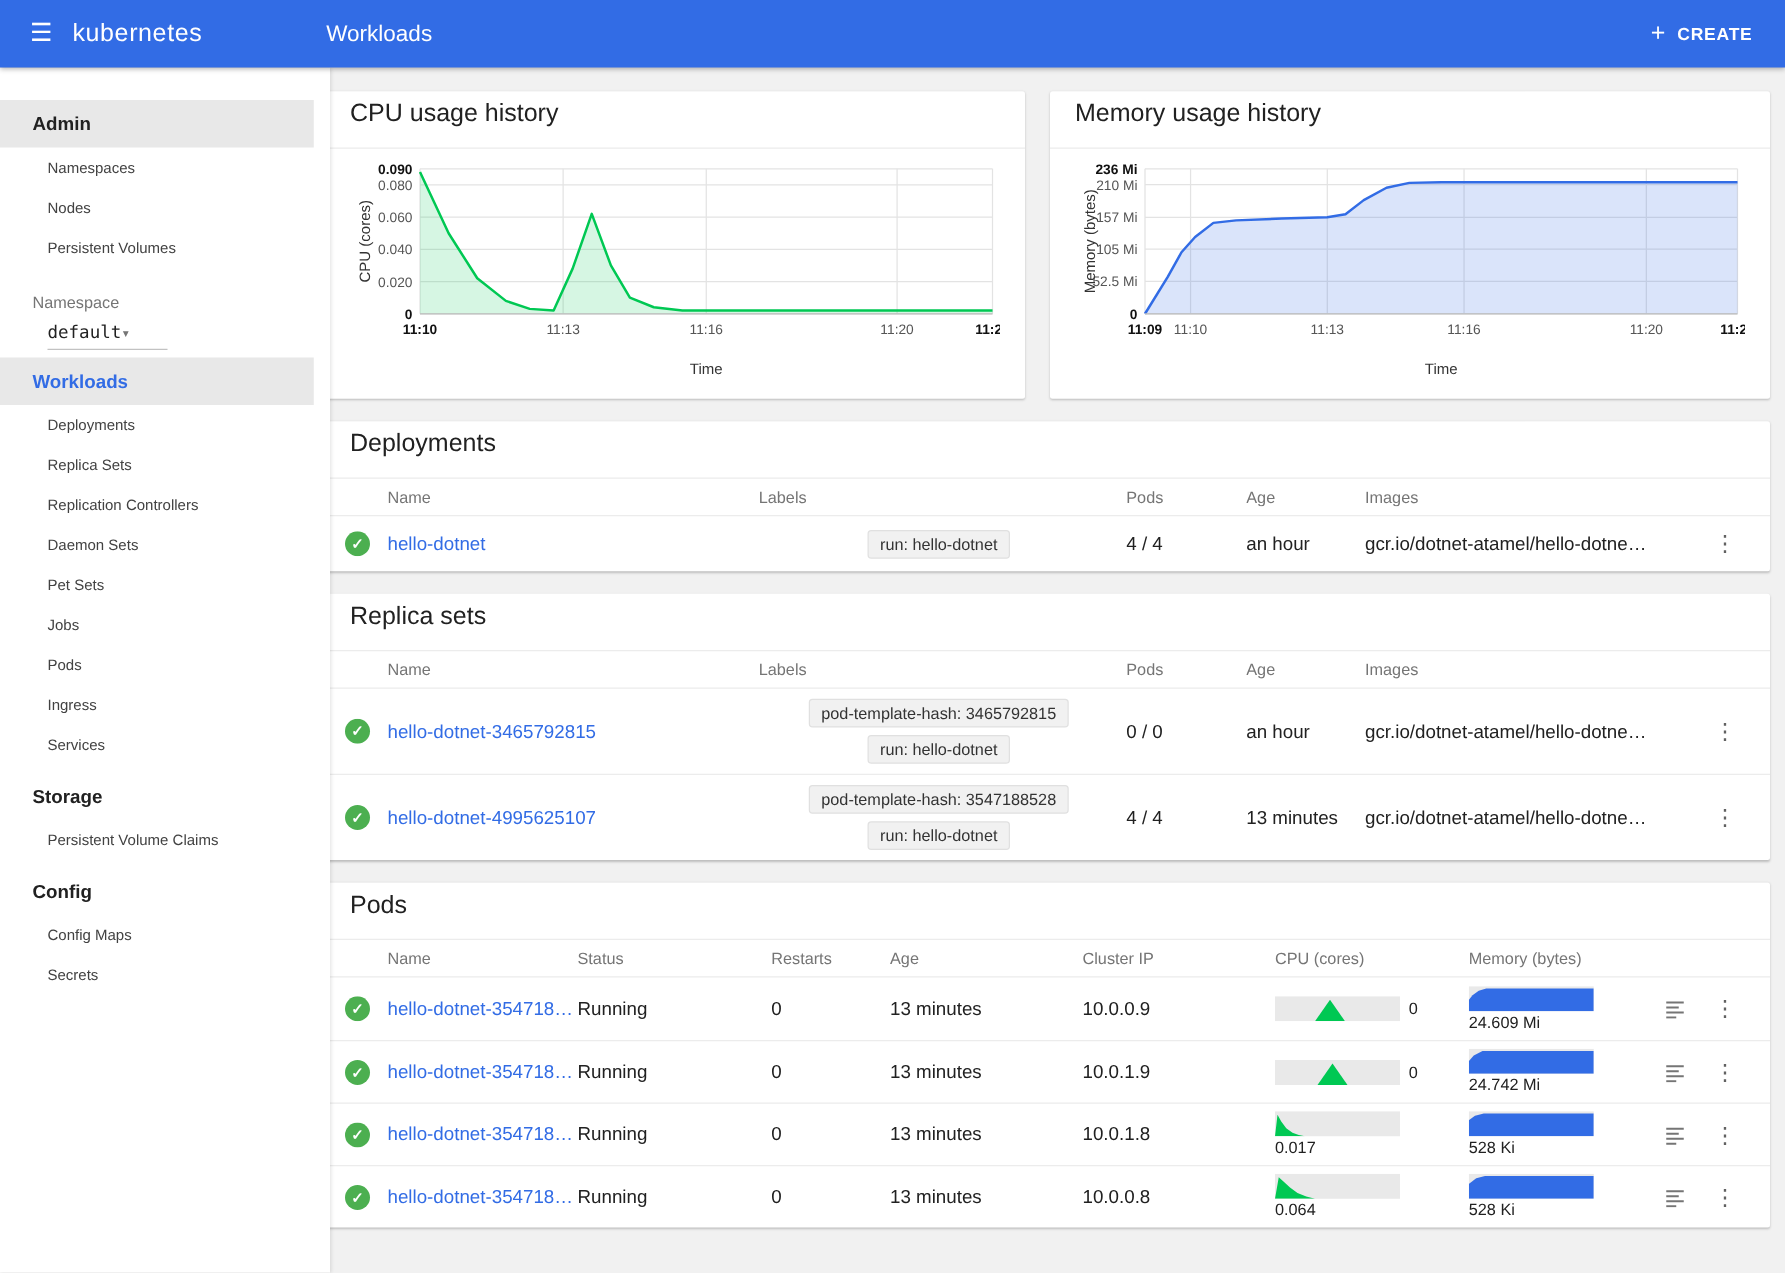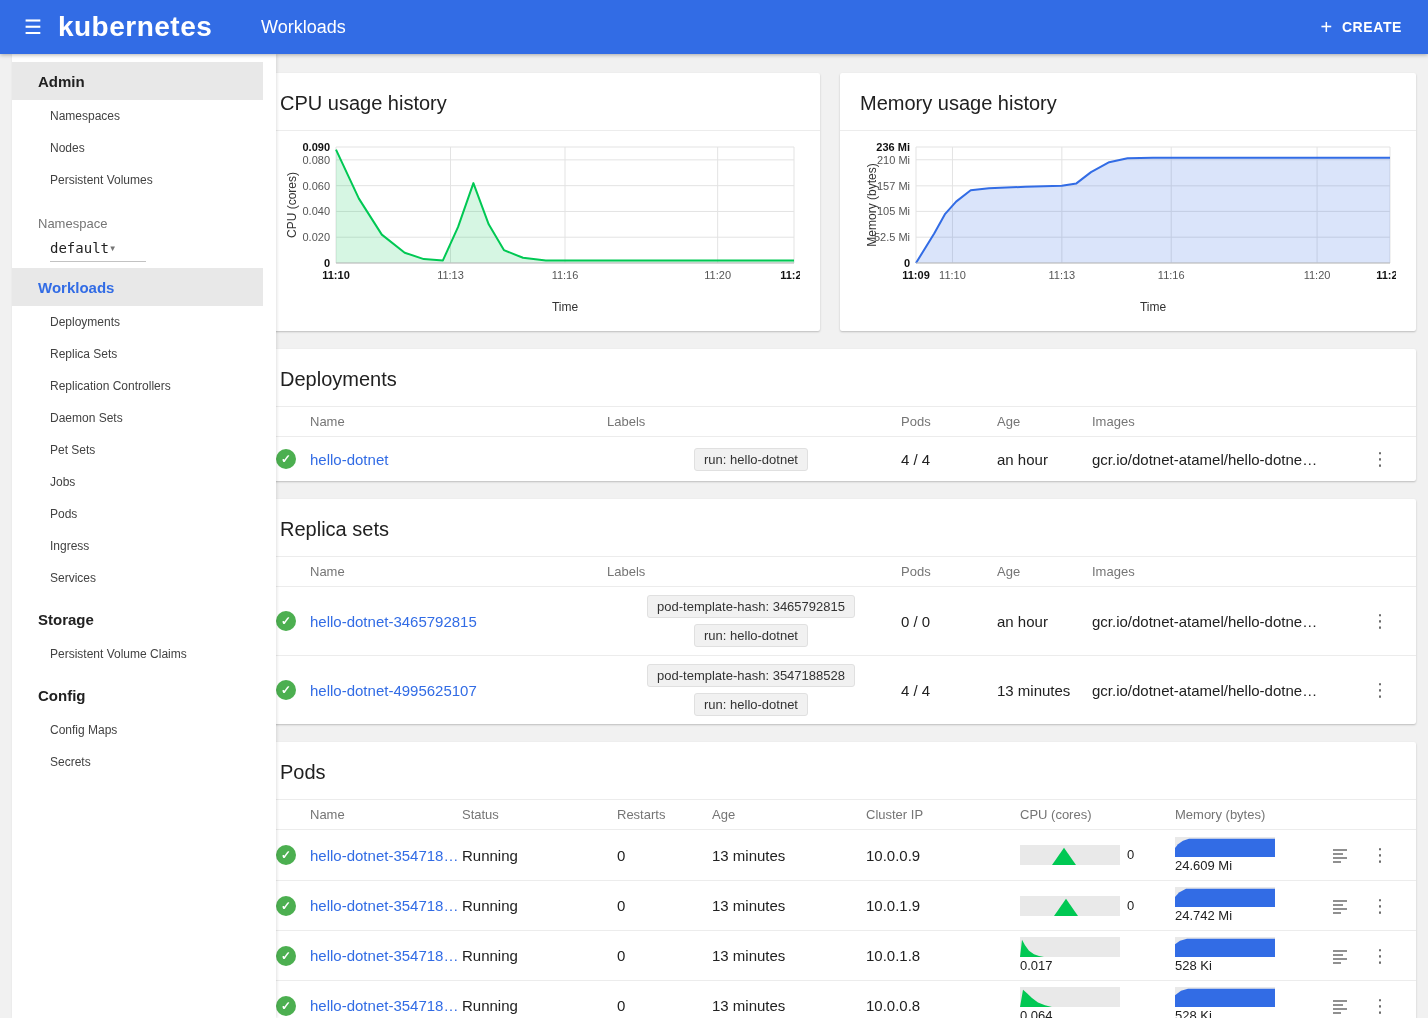--- a/index.html
+++ b/index.html
@@ -3,39 +3,39 @@
 <meta charset="utf-8">
 <style>
   *{box-sizing:border-box;margin:0;padding:0}
   html,body{width:1428px;height:1018px;font-family:"Liberation Sans",sans-serif;background:#f1f1f1;overflow:hidden;color:#212121}
   a{cursor:pointer}
 
   
   .topbar{position:fixed;top:0;left:0;right:0;height:54px;background:#326ce5;display:flex;align-items:center;color:#fff;z-index:20;box-shadow:0 1px 4px rgba(0,0,0,.3)}
   .brand{width:246px;flex:none;display:flex;align-items:center;gap:16px;padding-left:24px}
   .hamburger{font-size:20px;cursor:pointer;line-height:1}
-  .logo{font-size:28px;font-weight:bold;letter-spacing:.5px}
+  .logo{font-size:20px;font-weight:normal;letter-spacing:.5px}
   .page-title{flex:1;padding-left:15px;font-size:18px;font-weight:400}
   .create-btn{display:flex;align-items:center;gap:9px;background:none;border:none;color:#fff;font-family:inherit;font-size:14px;font-weight:bold;letter-spacing:.6px;margin-right:26px;cursor:pointer}
   .plus{font-size:20px;font-weight:normal;line-height:1}
 
   
-  .sidebar{position:fixed;top:54px;left:12px;bottom:0;width:264px;background:#fff;box-shadow:1px 0 3px rgba(0,0,0,.12);padding-top:2px;overflow:hidden;z-index:10}
+  .sidebar{position:fixed;top:54px;left:0;bottom:0;width:264px;background:#fff;box-shadow:1px 0 3px rgba(0,0,0,.12);padding-top:20px;overflow:hidden;z-index:10}
   .side-head{height:38px;display:flex;align-items:center;font-size:15px;font-weight:bold;color:#212121;padding-left:26px;cursor:pointer;margin-top:6px}
   .side-row{height:32px;display:flex;align-items:center;font-size:12px;color:#424242;padding-left:38px;cursor:pointer}
   .side-sel{background:#e8e8e8;margin-right:13px}
   .blue{color:#326ce5}
   .ns-label{font-size:13px;color:#757575;padding:20px 0 4px 26px}
   .ns-select{display:flex;align-items:center;justify-content:flex-start;width:96px;margin:2px 0 4px 38px;padding:3px 2px 5px 0;border-bottom:1px solid #c2c2c2;font-family:"DejaVu Sans Mono",monospace;font-size:14px;color:#212121;cursor:pointer}
   .caret{color:#757575;font-size:12px}
 
   
   .content{margin:54px 0 0 246px;height:964px;padding:19px 12px 12px 14px;overflow:hidden}
   .card{background:#fff;border-radius:2px;box-shadow:0 1px 2px rgba(0,0,0,.22)}
-  .card h2{font-size:20px;font-weight:400;color:#212121;padding:19px 20px 15px;border-bottom:1px solid #ececec}
+  .card h2{font-size:20px;font-weight:400;color:#212121;padding:7px 20px 15px;border-bottom:1px solid #ececec}
   .charts-row{display:flex;gap:20px}
   .chart-card{padding-bottom:14px}
   .c1{width:560px;flex:none}
   .c2{flex:1}
   .chart-card svg{display:block;margin:8px 20px 0}
   .c1 svg{width:520px;height:178px}
   .c2 svg{width:536px;height:178px}
   svg text{font-family:"Liberation Sans",sans-serif}
   .tick{font-size:11px;fill:#555}
   .tick.b{font-weight:bold;fill:#111}

